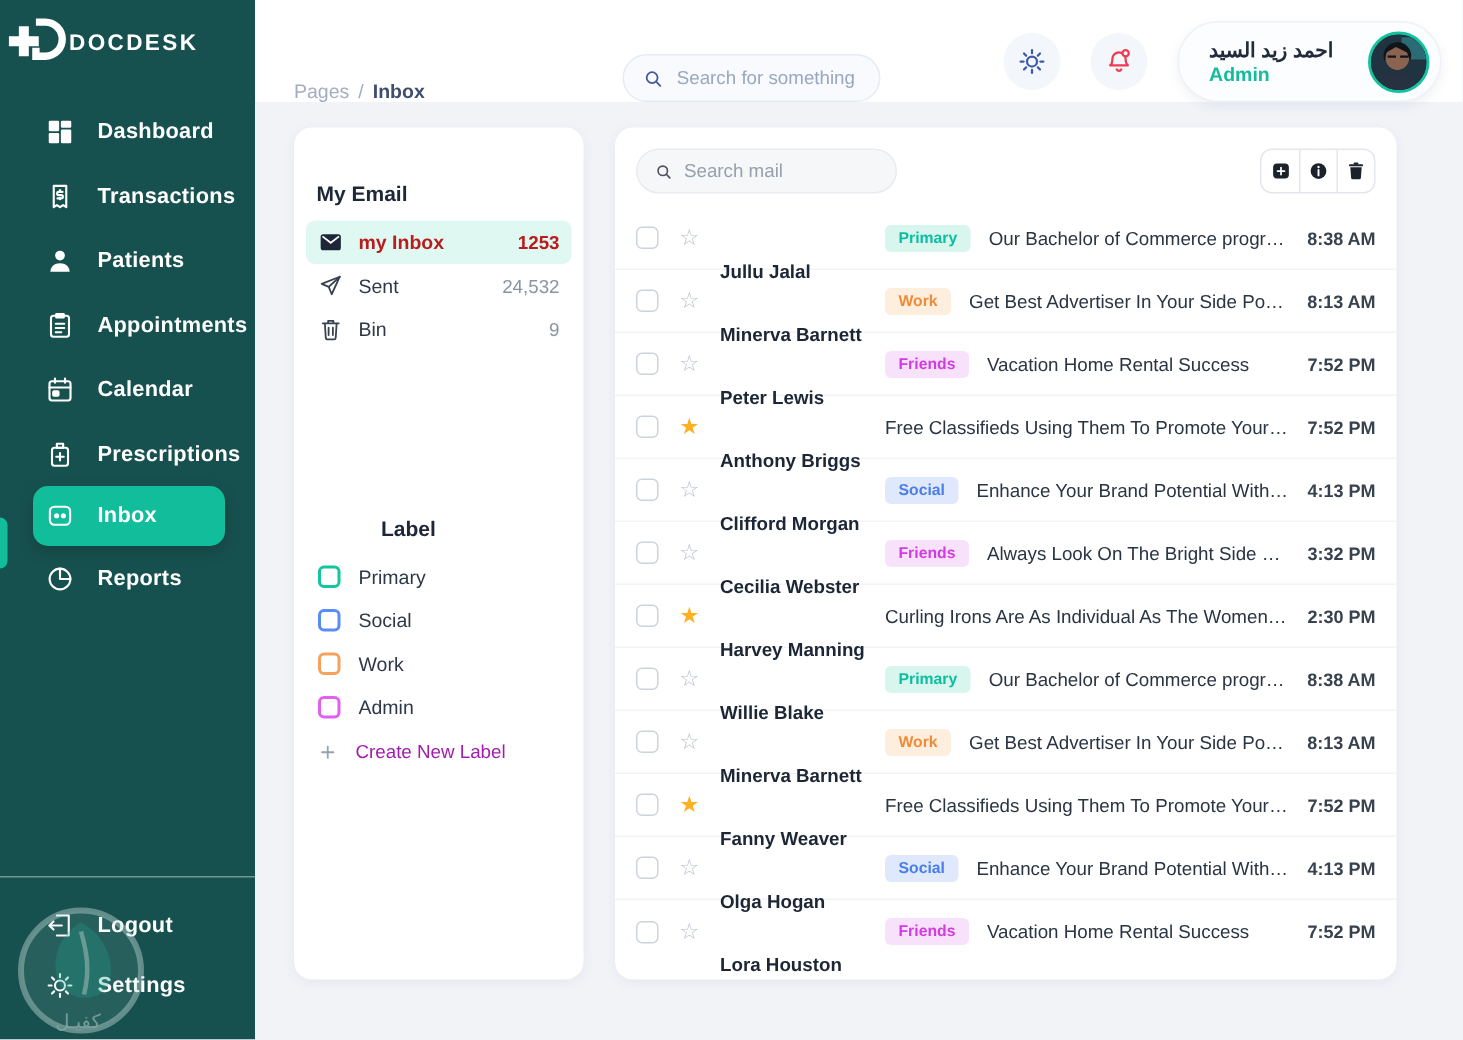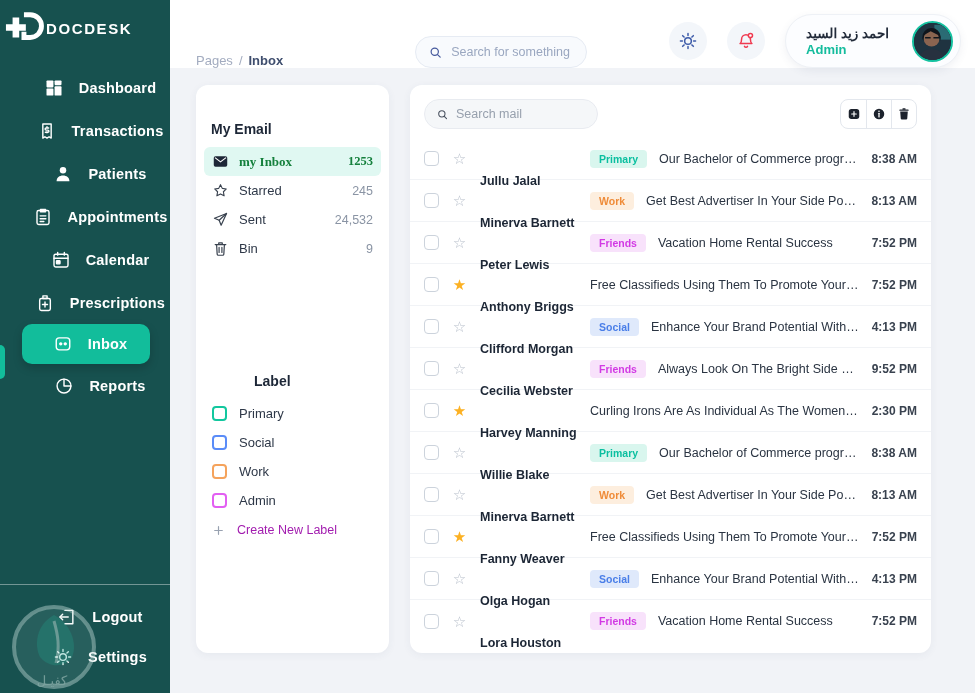--- a/index.html
+++ b/index.html
@@ -20,21 +20,21 @@
     display: flex; flex-direction: column; z-index: 5;
   }
   .logo { display: flex; flex-direction: row; align-items: center; padding-top: 10px; }
   .logo-mark svg { width: 46px; height: 36px; }
   .logo-text { font-size: 15px; font-weight: 800; letter-spacing: 1.6px; margin-top: 1px; }
   .nav { margin-top: 20px; }
   .nav-item {
     display: flex; align-items: center; gap: 15px;
     height: 43px; padding-left: 30px;
     font-size: 14.5px; font-weight: 700; letter-spacing: .2px;
-    cursor: pointer; position: relative; justify-content: center;
+    cursor: pointer; position: relative;
   }
   .nav-item .ni-icon { width: 20px; height: 20px; color: #fff; flex: 0 0 20px; }
   .nav-item .ni-icon svg { width: 20px; height: 20px; }
   .nav-item.active {
     background: #12bd9b; margin: 0 20px 0 22px; padding-left: 8px;
     height: 40px; border-radius: 10px;
     box-shadow: 0 4px 10px rgba(0,0,0,.18);
   }
   .edge-indicator {
     position: absolute; left: 0; width: 5px; height: 34px;
@@ -109,21 +109,21 @@
   .folder-item {
     display: flex; align-items: center; gap: 10px;
     height: 29px; margin: 0 8px; padding: 0 8px; border-radius: 6px;
     font-size: 13px; color: #2e3848; cursor: pointer;
   }
   .folder-item .fi-icon { width: 17px; height: 17px; color: #39424f; }
   .folder-item .fi-icon svg { width: 17px; height: 17px; }
   .folder-item .fi-label { flex: 1; }
   .folder-item .fi-count { font-size: 12.5px; color: #8a94a4; }
   .folder-item.active { background: #e0f8f2; }
-  .folder-item.active .fi-label, .folder-item.active .fi-count { font-weight: 800; color: #15803d; font-family: Liberation Serif, serif; }
+  .folder-item.active .fi-label, .folder-item.active .fi-count { font-weight: 800; color: #b91c1c; }
   .folder-item.active .fi-icon { color: #1d2737; }
   .label-heading { margin-top: 110px; padding-left: 43px; }
   .label-item {
     display: flex; align-items: center; gap: 12px;
     height: 29px; padding: 0 16px; font-size: 13px; color: #2e3848; cursor: pointer;
   }
   .label-check { width: 15px; height: 15px; border-radius: 4px; border: 2px solid #ccc; background: #fff; cursor: pointer; }
   .create-label {
     display: flex; align-items: center; gap: 12px;
     margin: 8px 16px 0 16px; font-size: 12.5px; color: #a21caf; cursor: pointer;
@@ -360,29 +360,20 @@
   <div id="folders-host">
       <div class="folder-item active">
     <span class="fi-icon">
           <svg viewBox="0 0 24 24" fill="currentColor">
             <rect x="2.5" y="4.5" width="19" height="15" rx="2.4"></rect>
             <path d="M4.2 6.5l7.8 6 7.8-6" fill="none" stroke="#fff" stroke-width="1.7"></path>
           </svg>
         </span>
     <span class="fi-label">my Inbox</span>
     <span class="fi-count">1253</span>
-  </div>
-      <div class="folder-item">
-    <span class="fi-icon">
-          <svg viewBox="0 0 24 24" fill="none" stroke="currentColor" stroke-width="1.6" stroke-linecap="round" stroke-linejoin="round">
-            <path d="M12 3.8l2.5 5.2 5.7.8-4.1 4 1 5.7L12 16.8l-5.1 2.7 1-5.7-4.1-4 5.7-.8z"></path>
-          </svg>
-        </span>
-    <span class="fi-label">Starred</span>
-    <span class="fi-count">245</span>
   </div>
       <div class="folder-item">
     <span class="fi-icon">
           <svg viewBox="0 0 24 24" fill="none" stroke="currentColor" stroke-width="1.7" stroke-linecap="round" stroke-linejoin="round">
             <path d="M20.5 3.5 3.5 10.2l6.6 2.8 2.8 7z"></path>
             <path d="M20.5 3.5 10.1 13"></path>
           </svg>
         </span>
     <span class="fi-label">Sent</span>
     <span class="fi-count">24,532</span>
@@ -509,21 +500,21 @@
     <span class="row-badge" style="color: rgb(74, 126, 232); background: rgb(223, 233, 251);">Social</span>
     <span class="row-subject">Enhance Your Brand Potential With Giant Advertising Blimps</span>
     <span class="row-time">4:13 PM</span>
   </div>
       <div class="mail-row">
     <span class="row-check"></span>
     <span class="row-star">☆</span>
     <span class="row-name">Cecilia Webster</span>
     <span class="row-badge" style="color: rgb(210, 58, 228); background: rgb(248, 226, 251);">Friends</span>
     <span class="row-subject">Always Look On The Bright Side Of Life</span>
-    <span class="row-time">9:52 PM</span>
+    <span class="row-time">3:32 PM</span>
   </div>
       <div class="mail-row">
     <span class="row-check"></span>
     <span class="row-star starred">★</span>
     <span class="row-name">Harvey Manning</span>
 
     <span class="row-subject">Curling Irons Are As Individual As The Women Who Use Them</span>
     <span class="row-time">2:30 PM</span>
   </div>
       <div class="mail-row">

